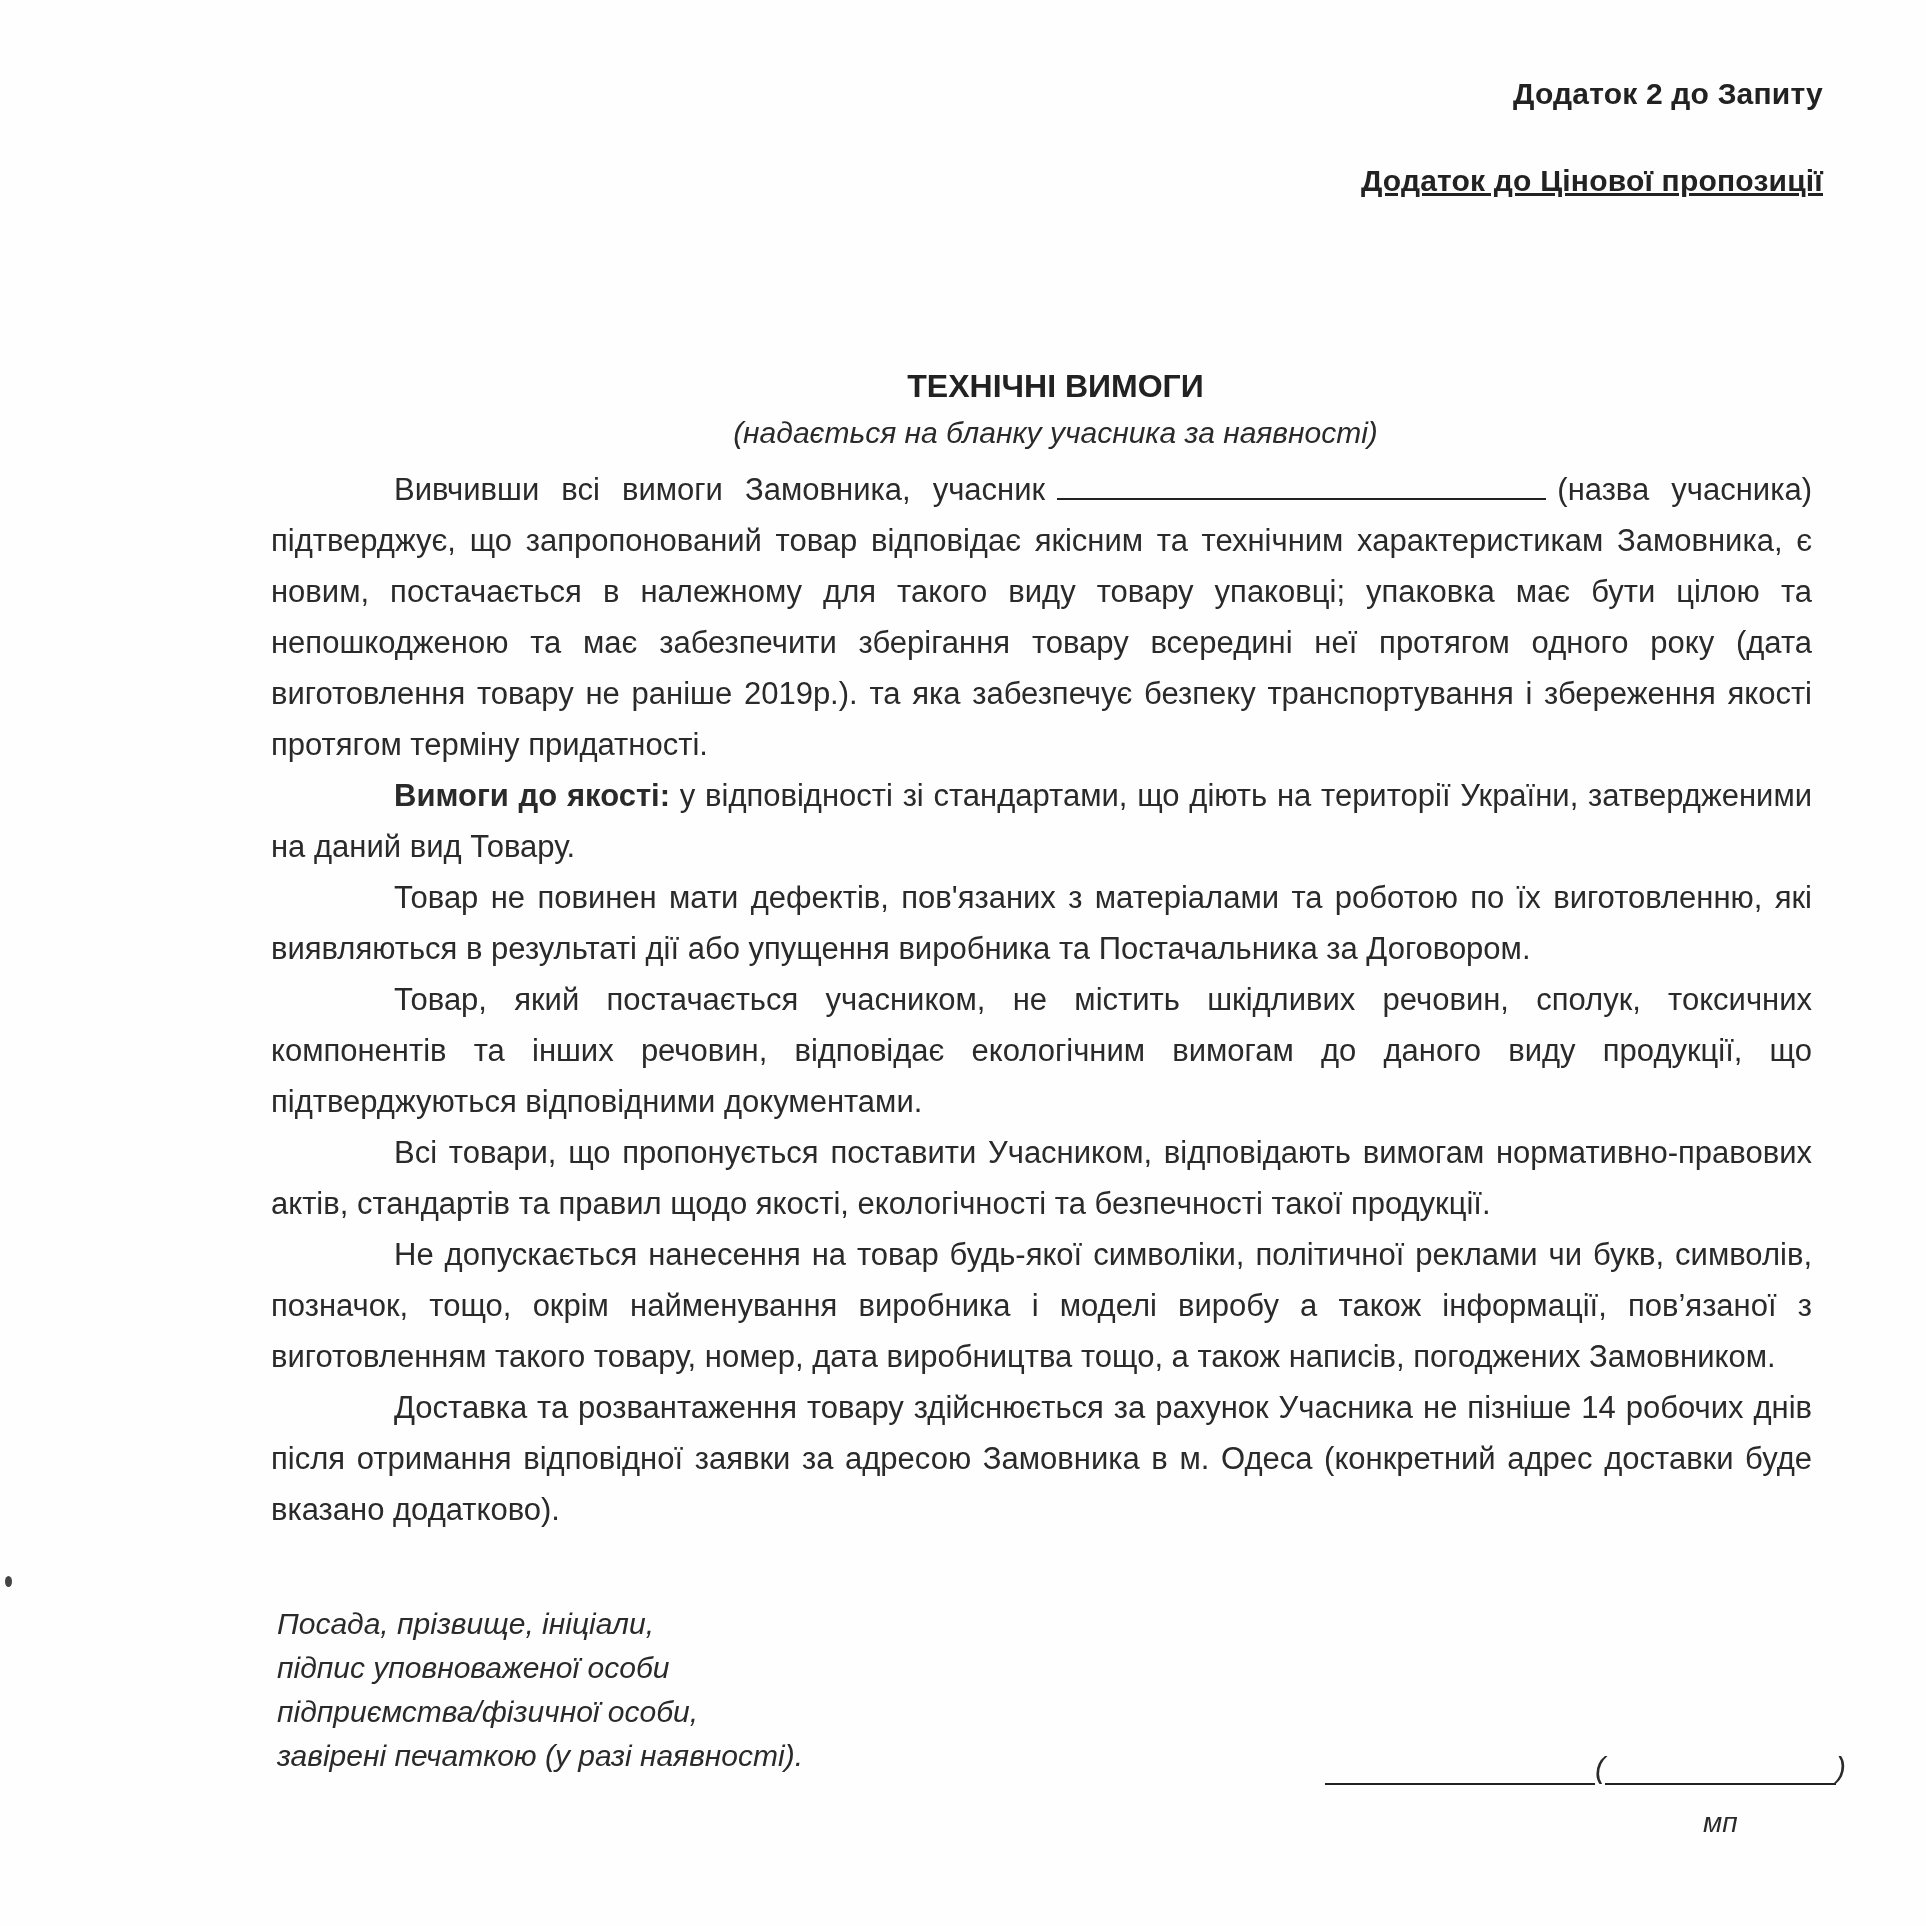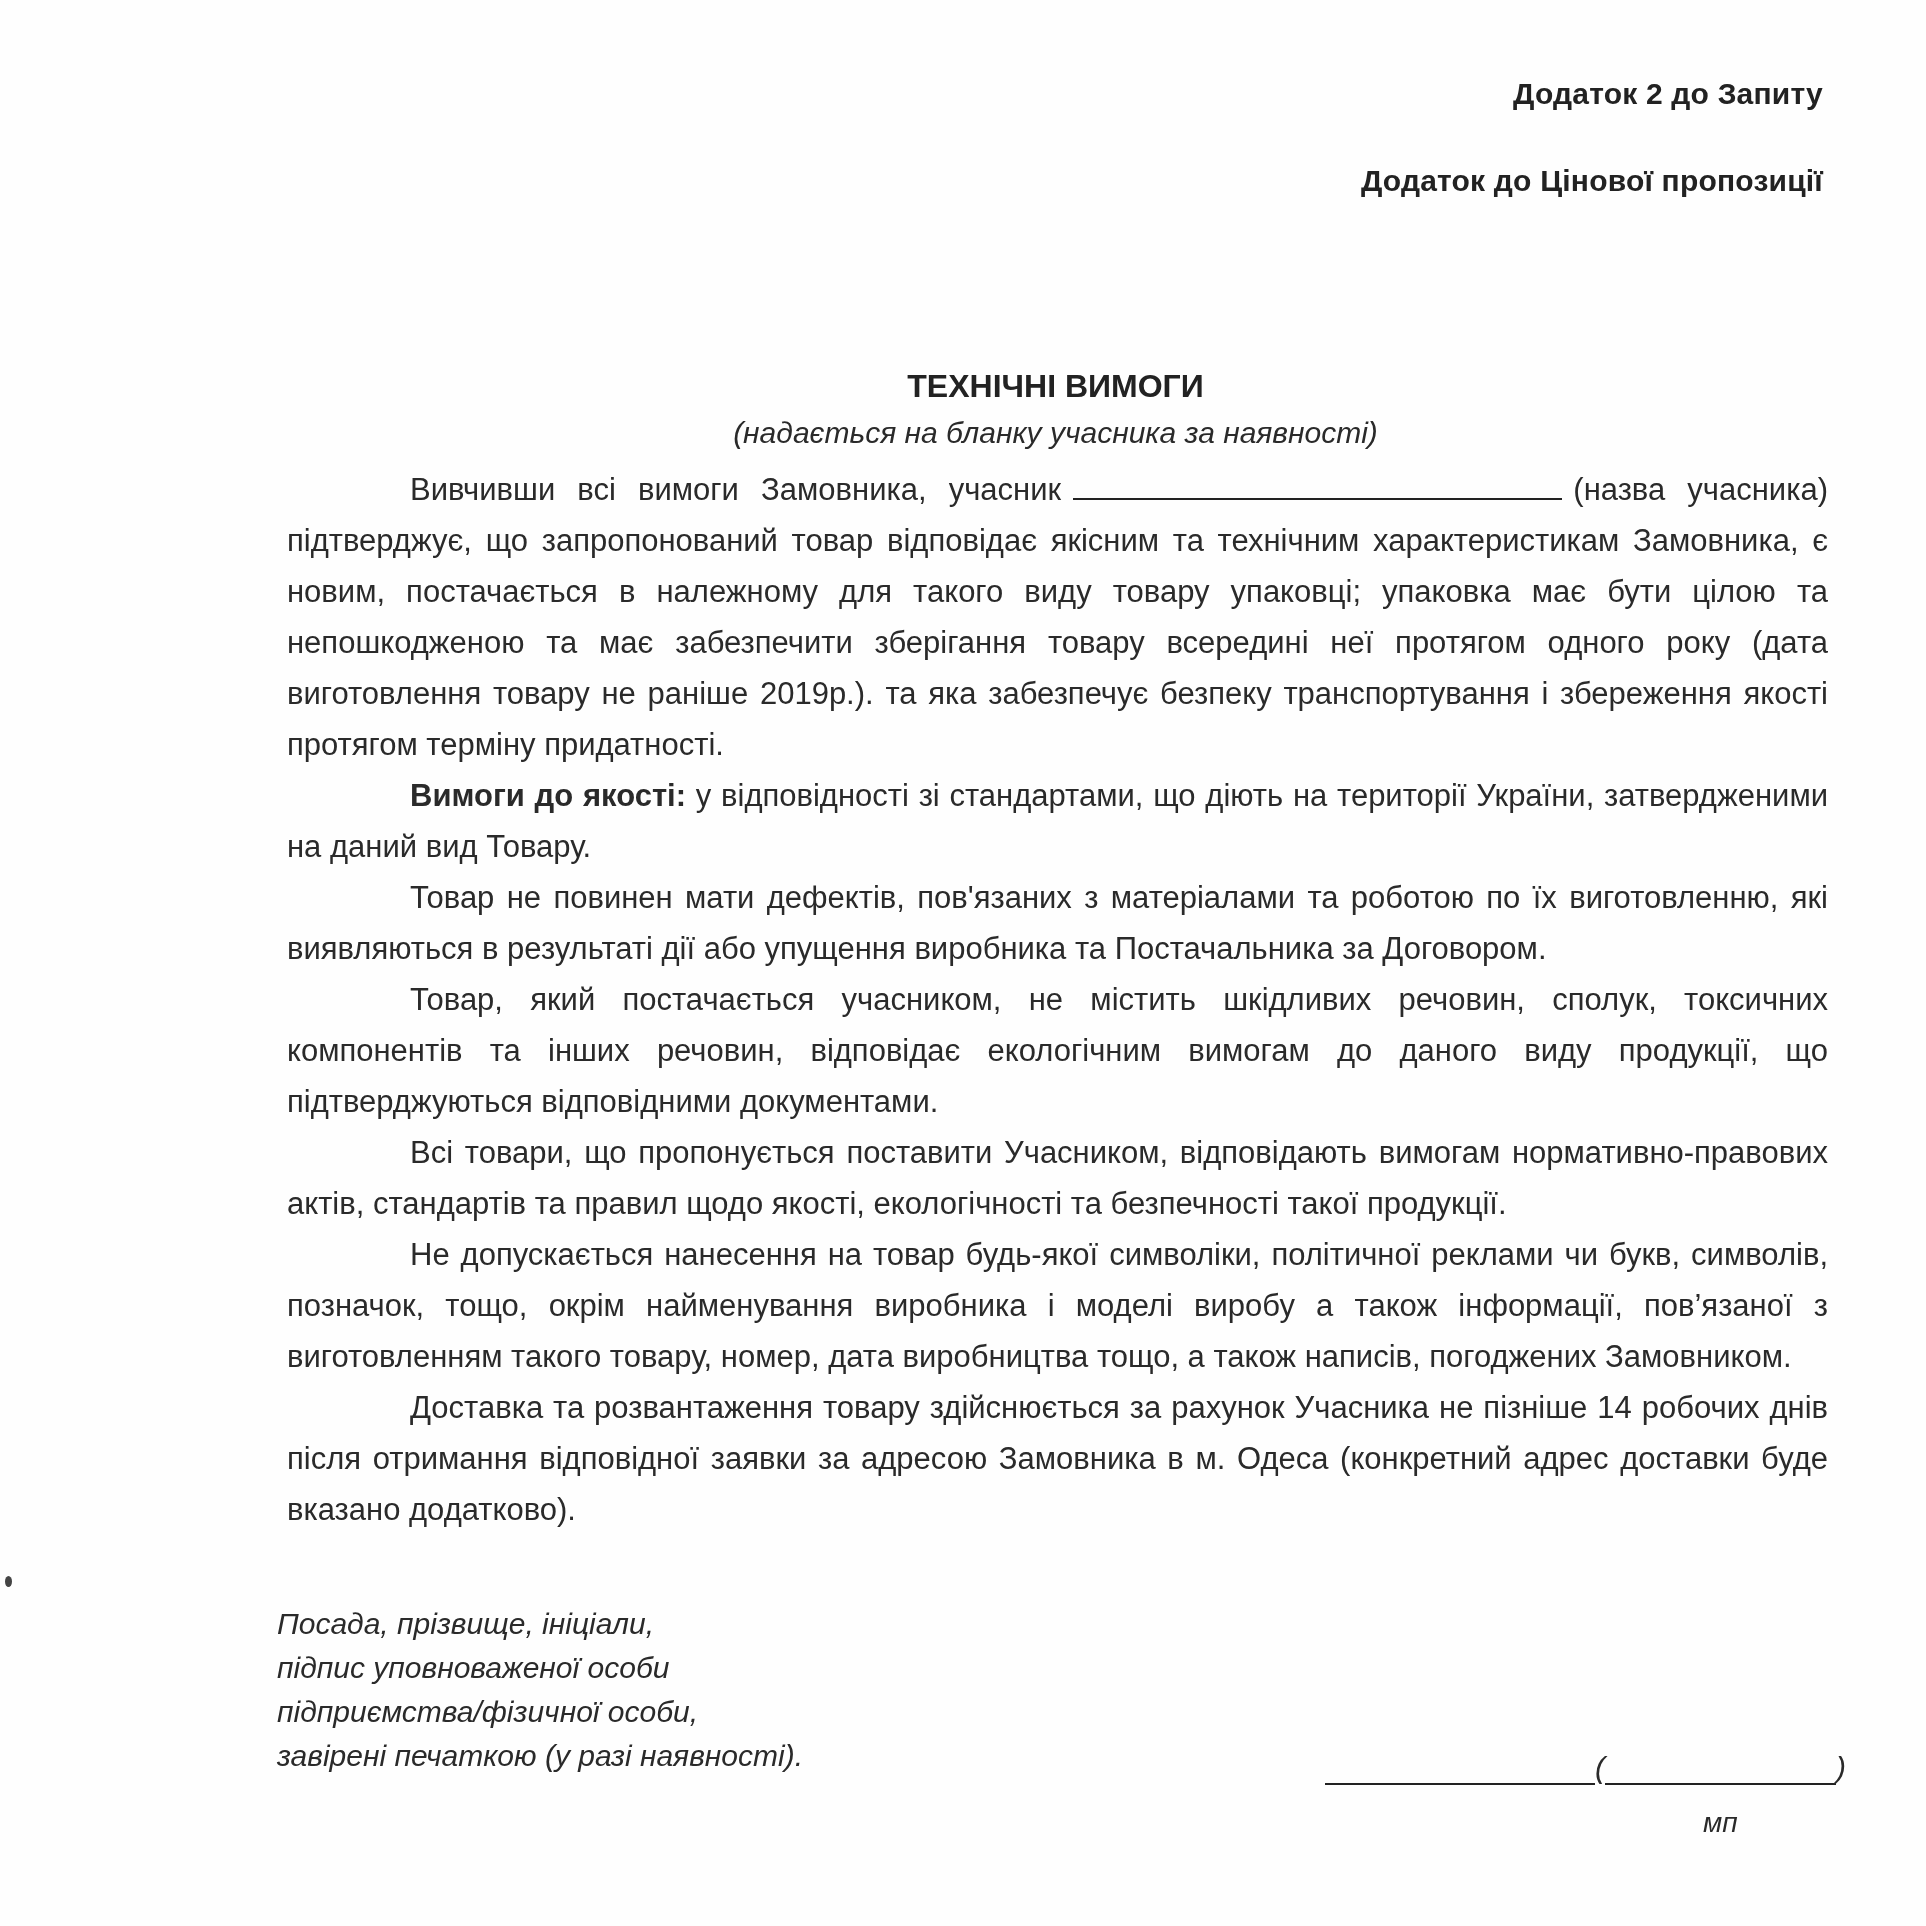--- a/index.html
+++ b/index.html
@@ -1,23 +1,23 @@
 <!DOCTYPE html>
 <html style="font-size:6.2px"><head>
 <meta charset="utf-8">
 <style>
   html, body { margin: 0; padding: 0; background: #ffffff; }
   body { width: 2047px; height: 2816px; position: relative; overflow: hidden; font-family: "Liberation Sans", sans-serif; color: #2a2a2a; }
   .page { position: absolute; left: 0; top: 0; width: 2036px; height: 2816px; background: #fefefe; }
   .annex { position: absolute; right: 213px; font-weight: bold; font-size: 30px; letter-spacing: 0.2px; color: #222; white-space: nowrap; }
   #annex1 { top: 77px; }
-  #annex2 { top: 164px; }
+  #annex2 { top: 164px; text-decoration: underline; }
   .title { position: absolute; left: 0; width: 2111px; text-align: center; top: 368px; font-size: 32px; font-weight: bold; color: #222; }
   .subtitle { position: absolute; left: 0; width: 2111px; text-align: center; top: 416px; font-size: 30px; font-style: italic; color: #2a2a2a; }
-  .body { position: absolute; left: 287px; top: 464px; width: 1541px; font-size: 31px; line-height: 51px; text-align: justify; color: #2a2a2a; }
+  .body { position: absolute; left: 271px; top: 464px; width: 1541px; font-size: 31px; line-height: 51px; text-align: justify; color: #2a2a2a; }
   .body p { margin: 0; text-indent: 123px; }
   .body b { font-weight: bold; margin-top: 42px; }
   .blank { display: inline-block; width: 489px; border-bottom: 2.3px solid #222; margin: 0 11.6px; height: 23px; vertical-align: baseline; }
   .sig-left { position: absolute; left: 277px; top: 1602px; font-size: 30px; font-style: italic; line-height: 44px; color: #2a2a2a; }
   .sig-left div { white-space: nowrap; }
   .sig-right { position: absolute; left: 1325px; top: 1751px; font-size: 30px; font-style: italic; white-space: nowrap; }
   .sig-right .ln1 { display: inline-block; width: 270px; border-bottom: 2.3px solid #222; height: 27px; vertical-align: bottom; }
   .sig-right .ln2 { display: inline-block; width: 231px; border-bottom: 2.3px solid #222; height: 27px; vertical-align: bottom; }
   .mp { position: absolute; left: 1703px; top: 1807px; font-size: 28px; font-style: italic; text-align: right; }
   .speck { position: absolute; left: 4.6px; top: 1576px; width: 7px; height: 10.8px; border-radius: 50%; background: #444; }

